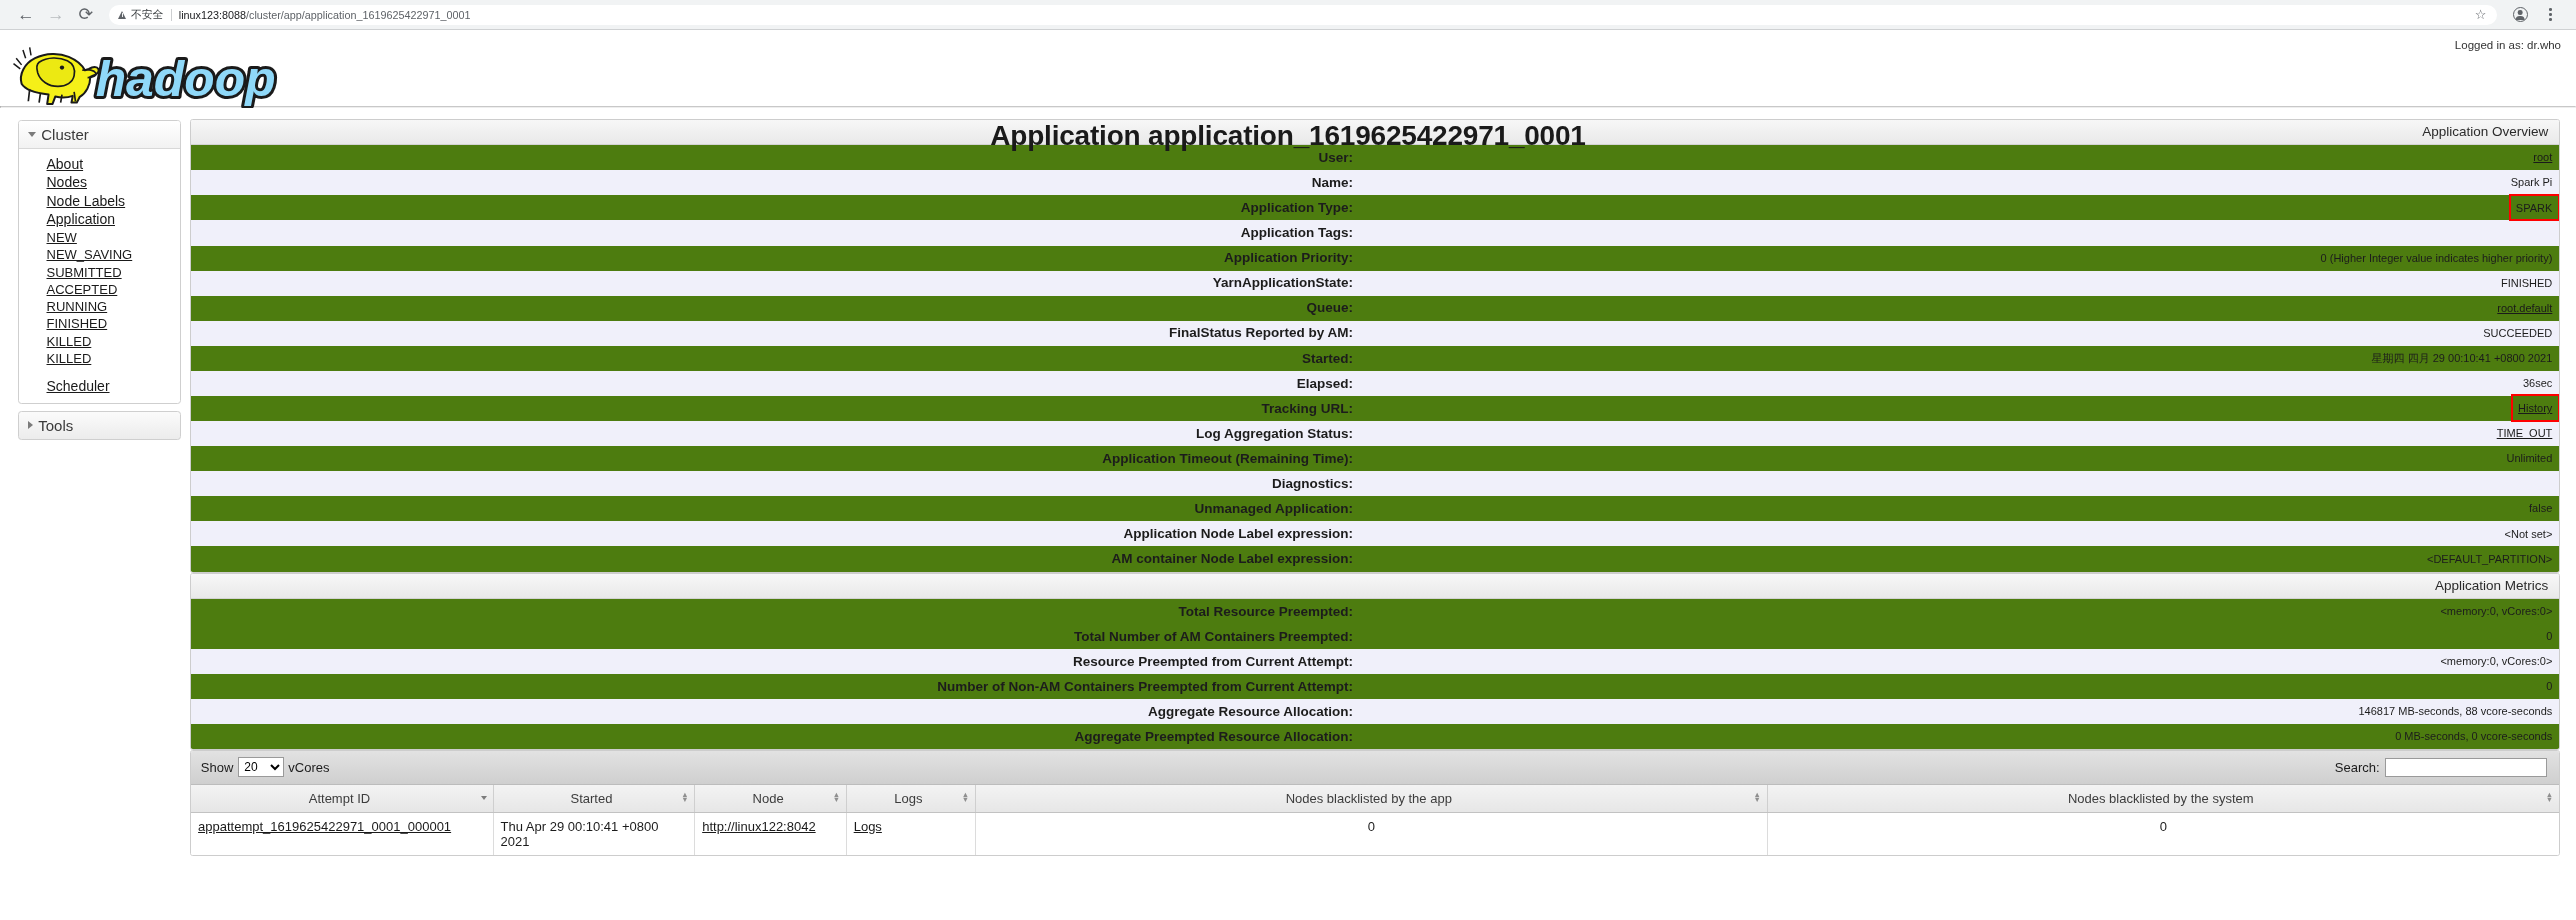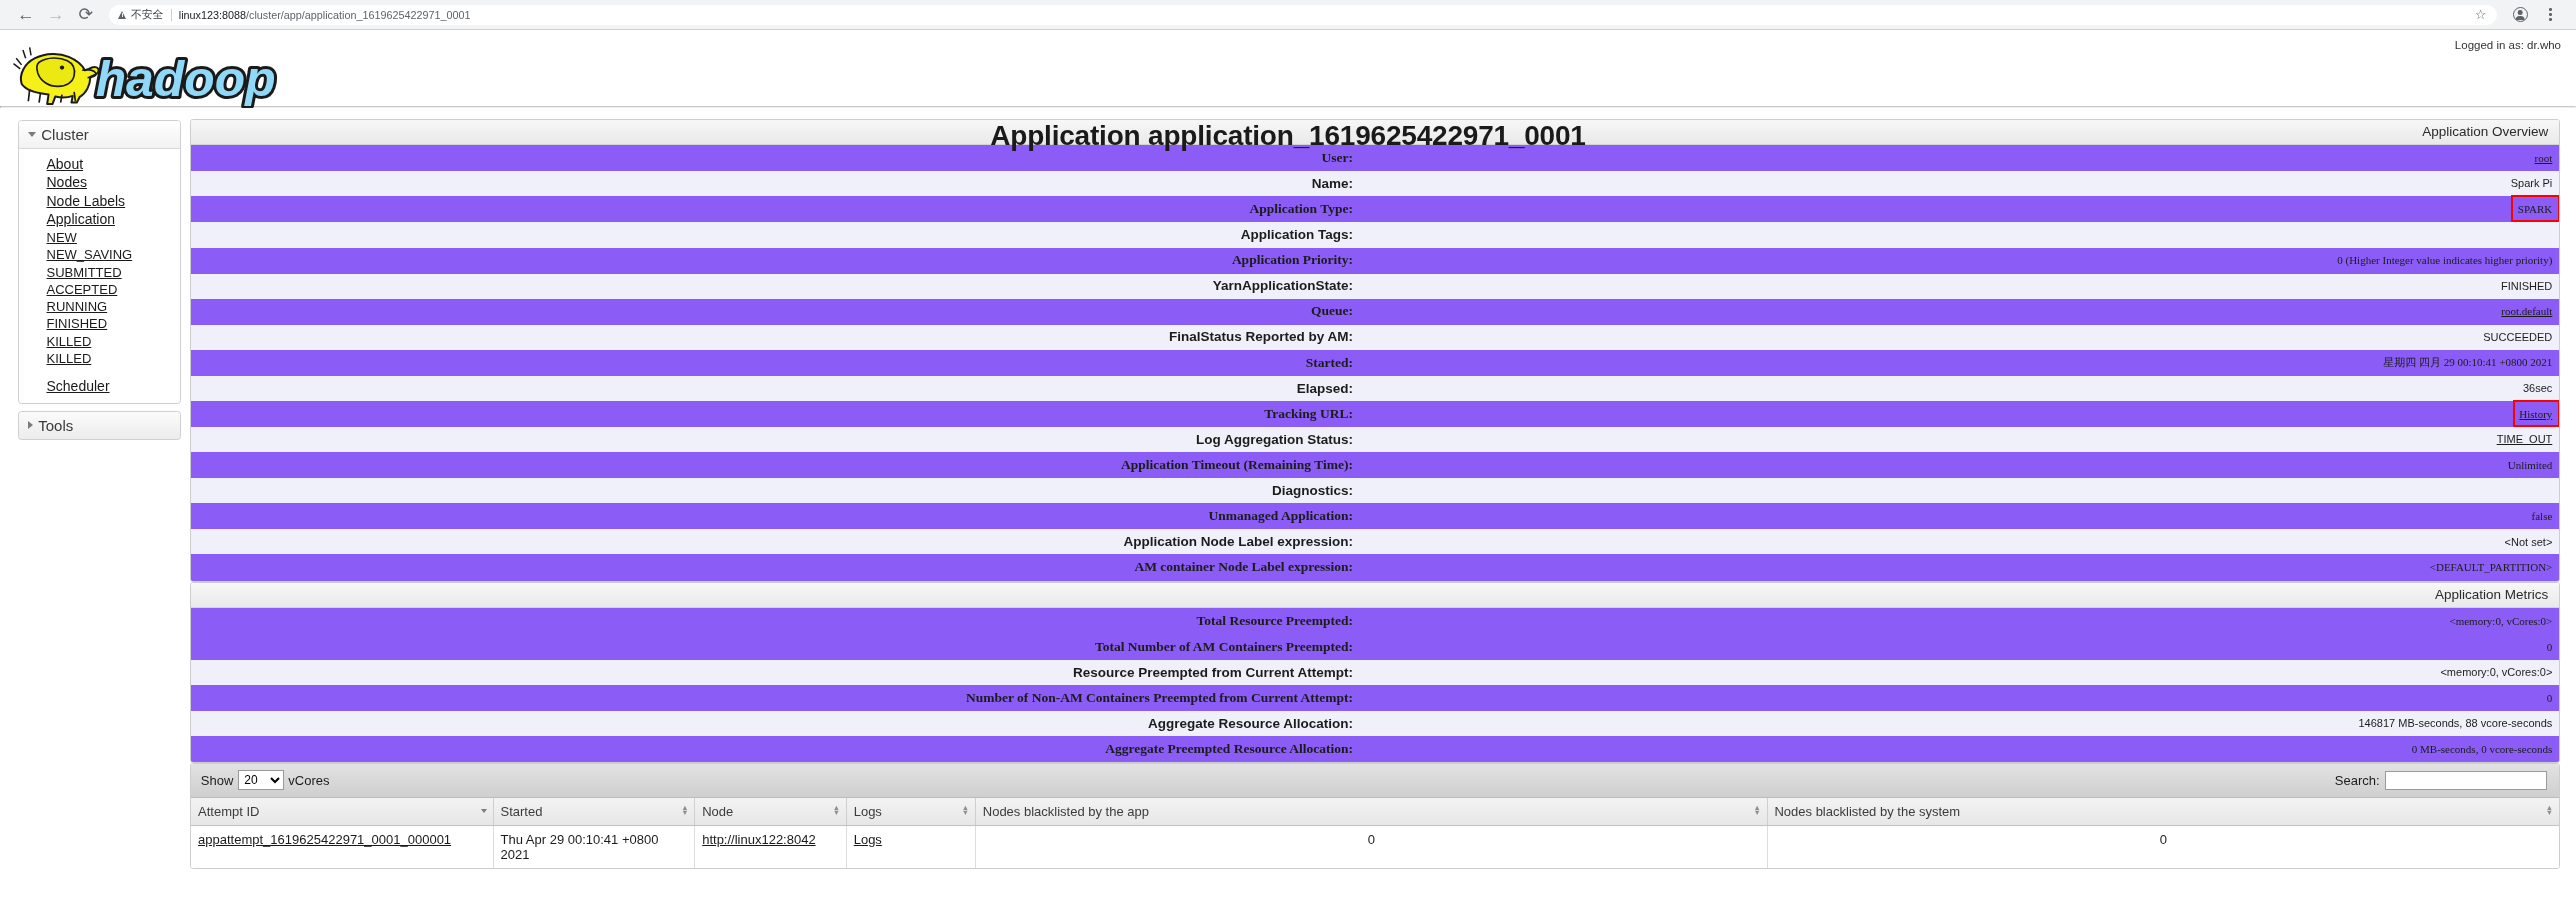--- a/index.html
+++ b/index.html
@@ -227,21 +227,21 @@
     text-align: right;
     padding: 4px 10.8px 5.4px 10.8px;
     font-size: 13.5px;
     color: #2b2b2b;
   }
   table.kv {
     width: 100%;
     border-collapse: collapse;
     table-layout: fixed;
   }
-  table.kv tr.odd  { background: #8b5cf6; font-family: Liberation Serif, serif; }
+  table.kv tr.odd  { background: #4d7c0f; }
   table.kv tr.even { background: #f0f0fa; }
   table.kv th {
     width: 1167px;
     text-align: right;
     font-weight: bold;
     font-size: 13.5px;
     color: #1c1c1c;
     padding: 4.7px 5.4px 5.4px 6.7px;
     white-space: nowrap;
   }
@@ -312,21 +312,21 @@
   }
   table.dt thead th {
     background: linear-gradient(to bottom, #f3f3f3, #e6e6e6);
     border-right: 0.7px solid #cfcfcf;
     border-bottom: 0.7px solid #c2c2c2;
     font-size: 13px;
     font-weight: normal;
     color: #3c3c3c;
     padding: 5.4px 12px 6px 6.7px;
     position: relative;
-    text-align: left;
+    text-align: center;
     cursor: pointer;
     white-space: nowrap;
     margin-top: 30px;
   }
   table.dt thead th:last-child { border-right: none; }
   .sort-ar {
     position: absolute;
     right: 6px; top: 50%;
     transform: translateY(-50%);
     display: flex; flex-direction: column; gap: 1.3px;

